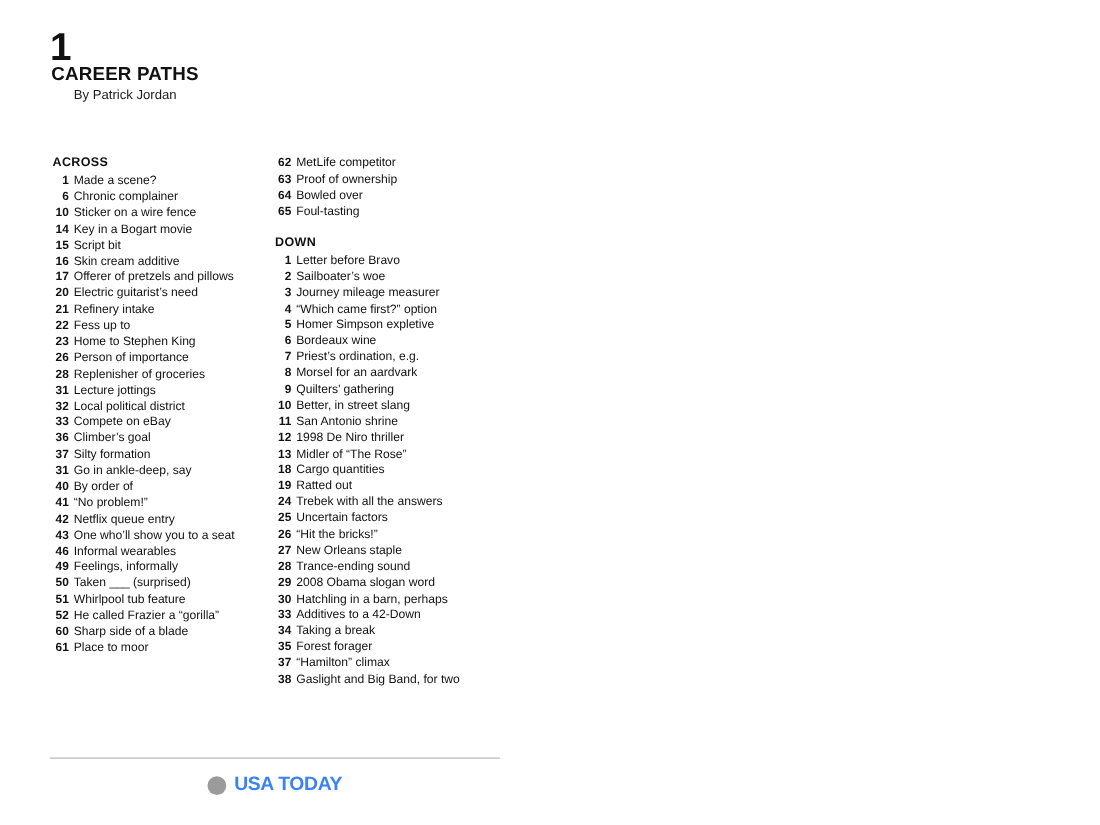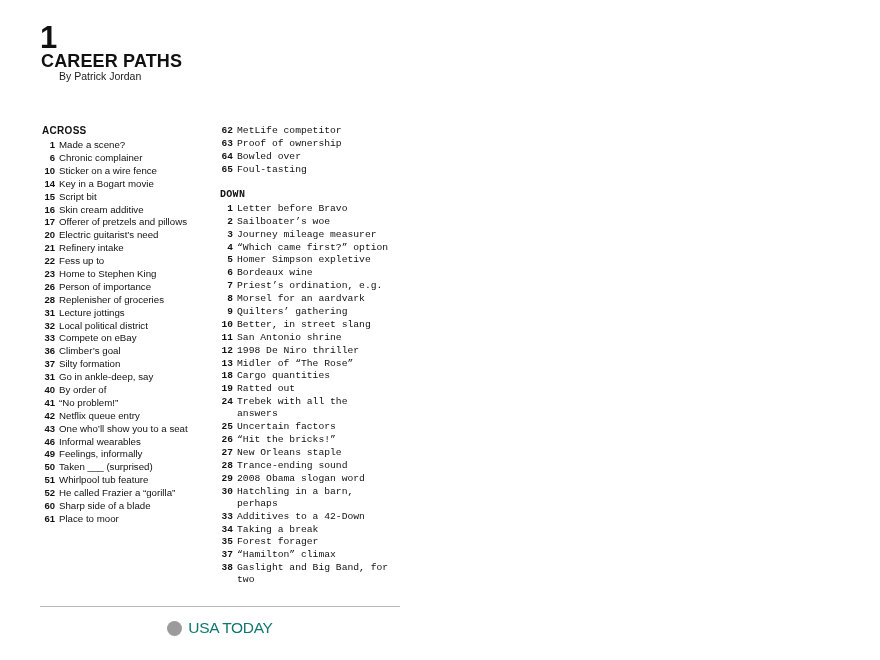--- a/index.html
+++ b/index.html
@@ -45,21 +45,21 @@
     top: 22px;
     font-size: 31px;
     font-weight: 700;
     letter-spacing: -0.5px;
     line-height: 1;
   }
   .puz-title {
     position: absolute;
     left: 41px;
     top: 52px;
-    font-size: 18px;
+    font-size: 15px;
     font-weight: 700;
     letter-spacing: 0.15px;
     line-height: 1;
   }
   .puz-byline {
     position: absolute;
     left: 59px;
     top: 71px;
     font-size: 10.5px;
     font-weight: 400;
@@ -68,21 +68,21 @@
   }
 
   
   .clue-col {
     position: absolute;
     font-size: 9.7px;
     line-height: 12.1px;
     margin-top: 19px;
   }
   .col-a { left: 42px;  top: 106px; width: 172px; }
-  .col-b { left: 220px; top: 106px; width: 172px; font-family: Liberation Mono, monospace; }
+  .col-b { left: 220px; top: 106px; width: 172px; }
 
   .section-head {
     font-size: 10px;
     font-weight: 700;
     letter-spacing: 0.3px;
     margin: 0 0 2px 0;
     padding-left: 0;
   }
   .section-head.spaced { margin-top: 13px; }
 
@@ -127,23 +127,23 @@
   }
   .logo-dot {
     width: 15px;
     height: 15px;
     border-radius: 50%;
     background: #9b9b9b;
     flex: 0 0 auto;
   }
   .logo-text {
     font-size: 15.5px;
-    font-weight: 400;
+    font-weight: 700;
     letter-spacing: -0.3px;
-    color: #0f766e;
+    color: #3b82f6;
   }
 </style>
 </head>
 <body>
 
 <div class="page">
 
   <div class="panel-left">
 
     <div class="puz-number">1</div>

